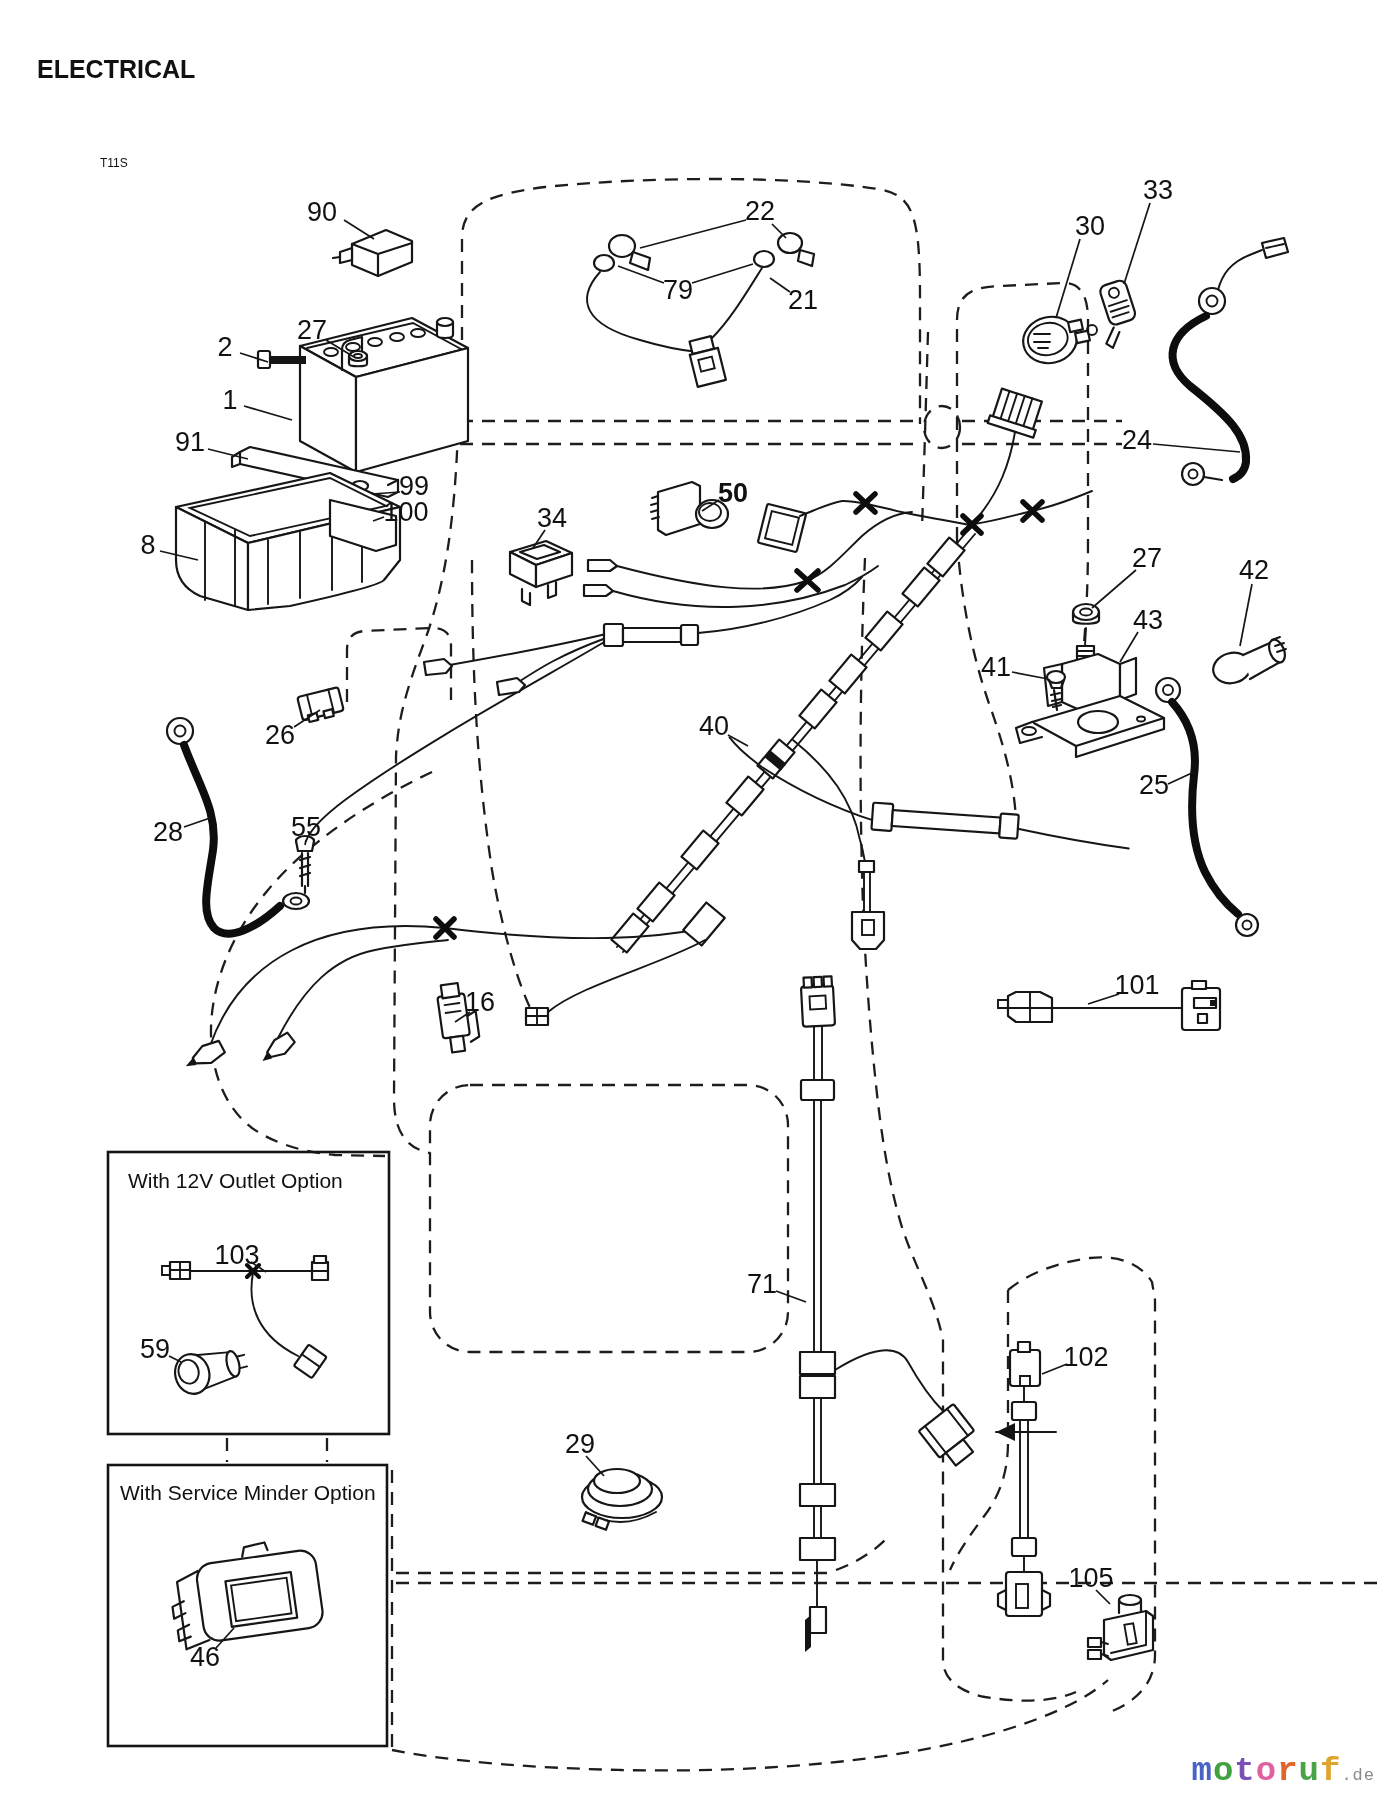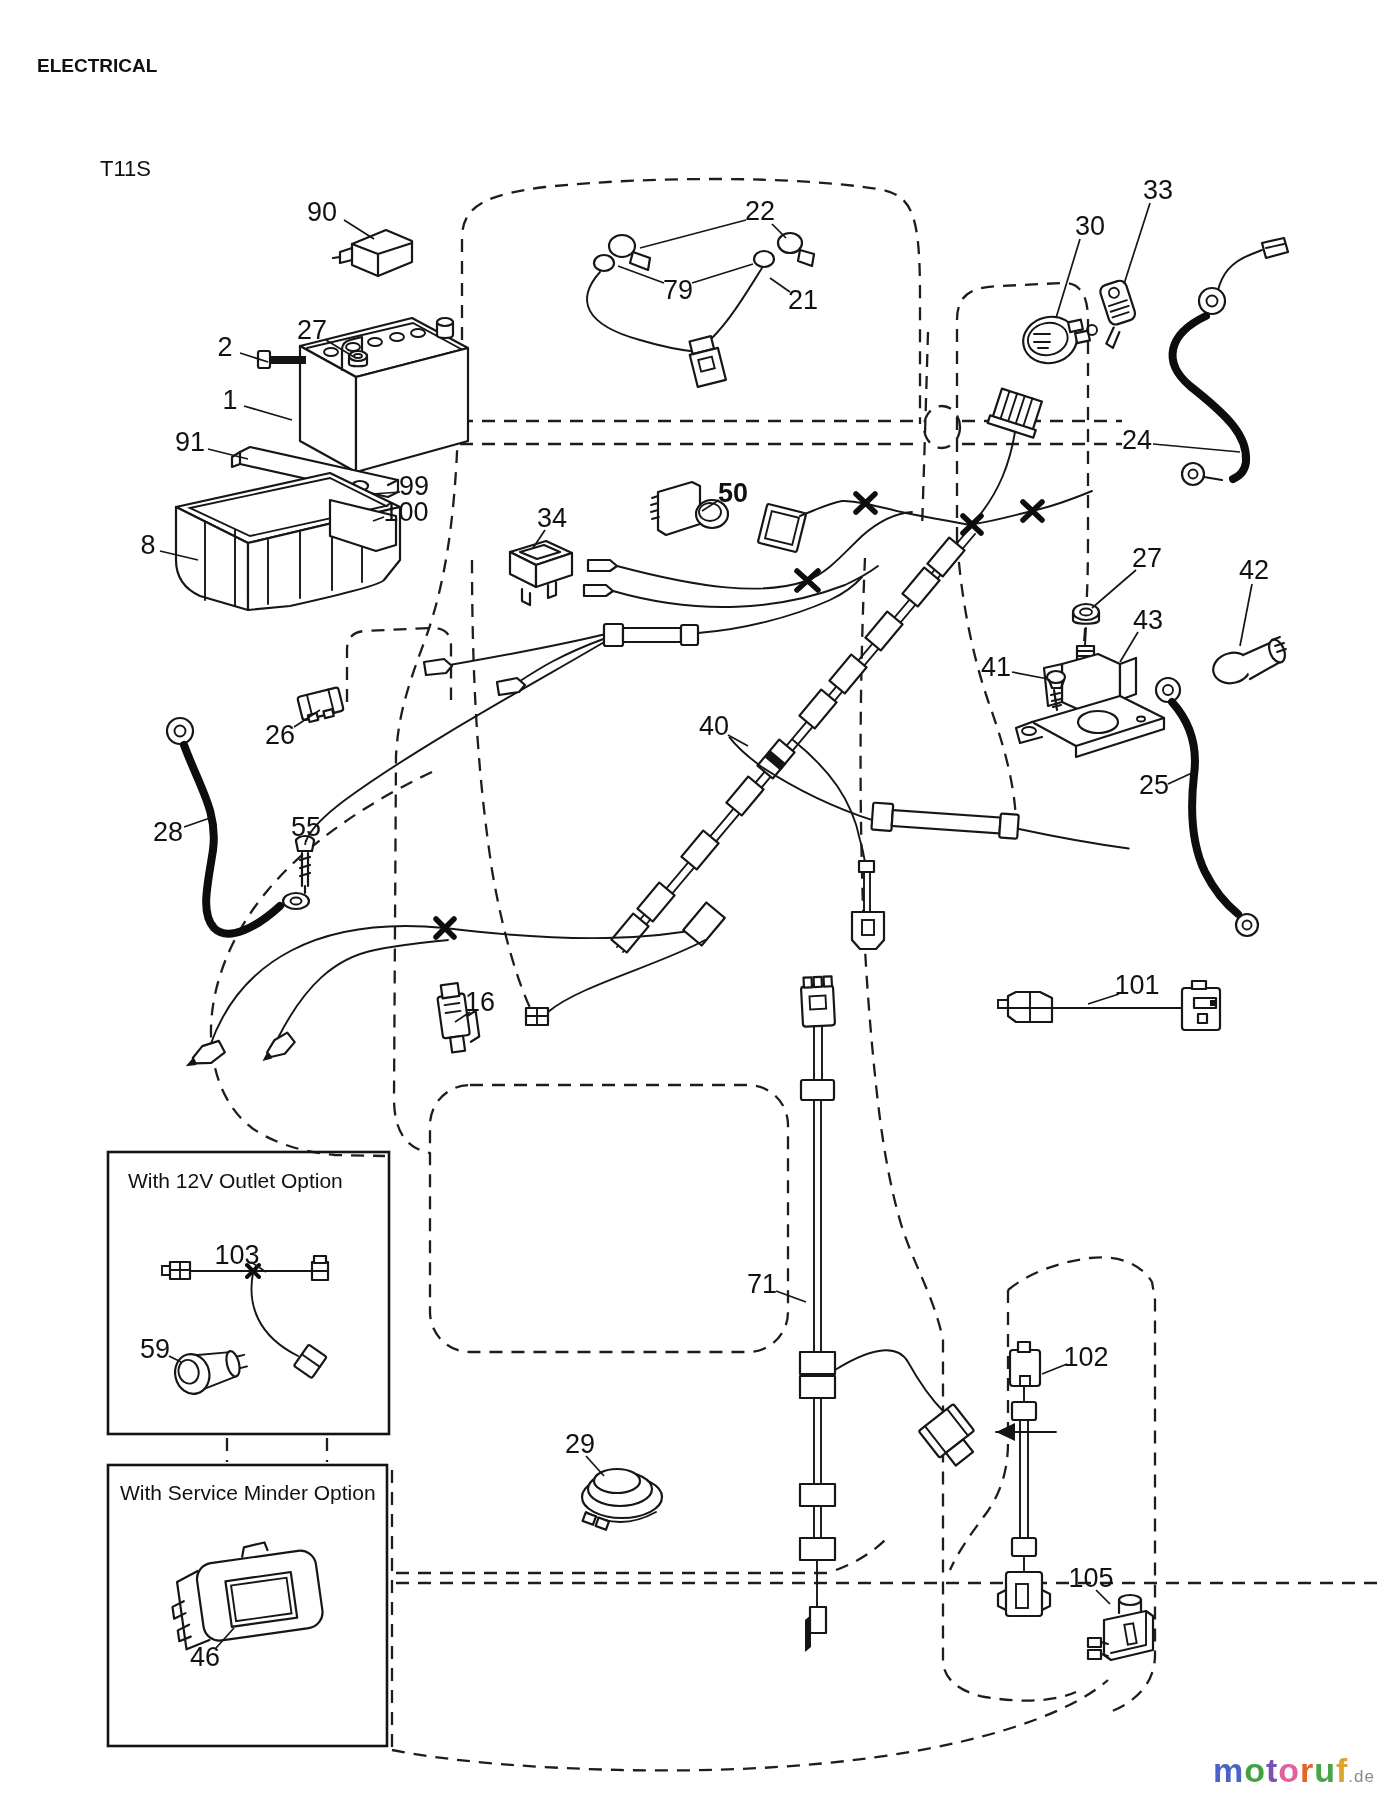--- a/index.html
+++ b/index.html
@@ -1,35 +1,35 @@
 <!DOCTYPE html>
 <html><head>
 <meta charset="utf-8">
 <style>
   html,body{margin:0;padding:0;background:#fff;}
   .page{position:relative;width:1397px;height:1800px;background:#fff;overflow:hidden;
         font-family:"Liberation Sans",sans-serif;color:#111;}
   .title-line1{position:absolute;left:37px;top:16px;font-size:30px;font-weight:bold;
                letter-spacing:-0.2px;white-space:nowrap;}
-  .title-line2{position:absolute;left:37px;top:55px;font-size:19px;font-weight:bold;}
-  .diagram-code{position:absolute;left:100px;top:156px;font-size:22px;}
+  .title-line2{position:absolute;left:37px;top:55px;font-size:25px;font-weight:bold;}
+  .diagram-code{position:absolute;left:100px;top:156px;font-size:12px;}
   svg.art{position:absolute;left:0;top:0;}
   .dash{fill:none;stroke:#1d1d1d;stroke-width:2.3;stroke-dasharray:13 9;stroke-linecap:butt;}
   .ln{fill:none;stroke:#161616;stroke-width:2.2;stroke-linecap:round;stroke-linejoin:round;}
   .lnw{fill:#fff;stroke:#161616;stroke-width:2.2;stroke-linecap:round;stroke-linejoin:round;}
   .thn{fill:none;stroke:#161616;stroke-width:1.9;stroke-linecap:round;}
   .thick{fill:none;stroke:#0d0d0d;stroke-width:8;stroke-linecap:round;}
   .xmark{fill:none;stroke:#0d0d0d;stroke-width:5.5;stroke-linecap:round;}
   .callout{font-family:"Liberation Sans",sans-serif;font-size:27px;fill:#111;
            text-anchor:middle;dominant-baseline:central;}
   .callout.bold{font-weight:bold;}
   .leader{fill:none;stroke:#161616;stroke-width:1.7;}
   .optbox{fill:none;stroke:#141414;stroke-width:2.6;}
   .optbox-title{font-family:"Liberation Sans",sans-serif;font-size:21px;fill:#111;}
-  .watermark{position:absolute;right:22px;bottom:10px;font-family:Liberation Sans, sans-serif;
+  .watermark{position:absolute;right:22px;bottom:10px;font-family:Liberation Mono, monospace;
              font-size:34px;font-weight:bold;letter-spacing:1px;}
   .watermark .suffix{font-size:17px;font-weight:normal;}
 </style>
 </head>
 <body>
 
 <div class="page">
 
   <div class="title-line2">ELECTRICAL</div>
   <div class="diagram-code">T11S</div>

